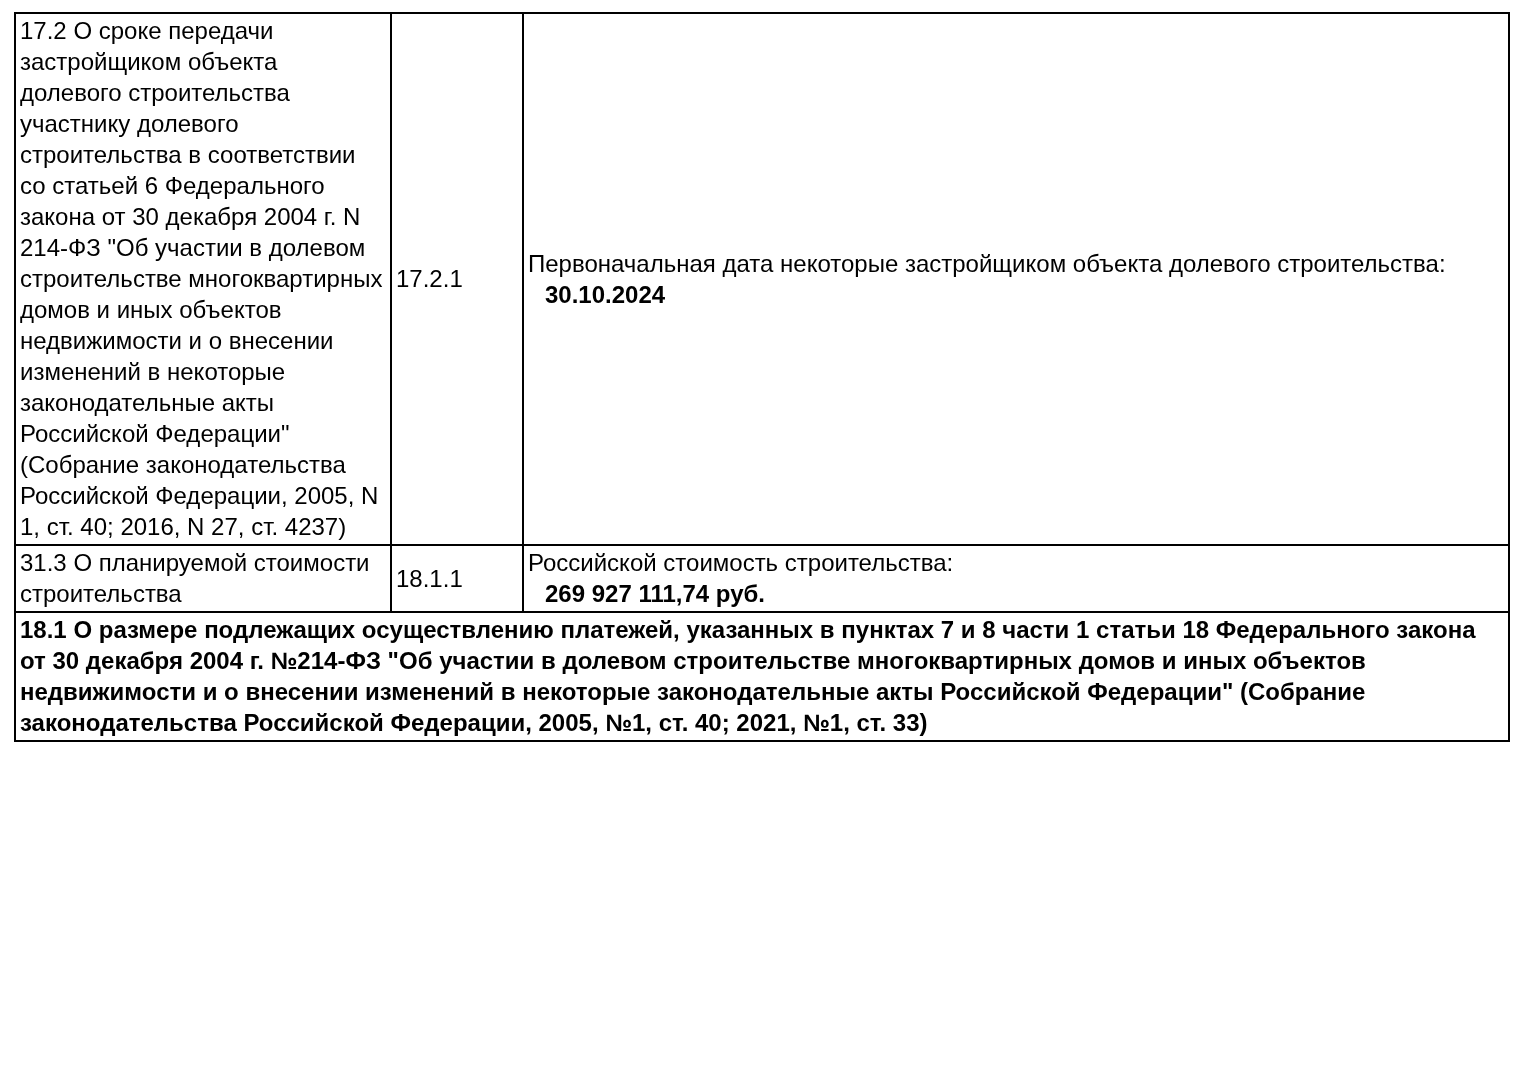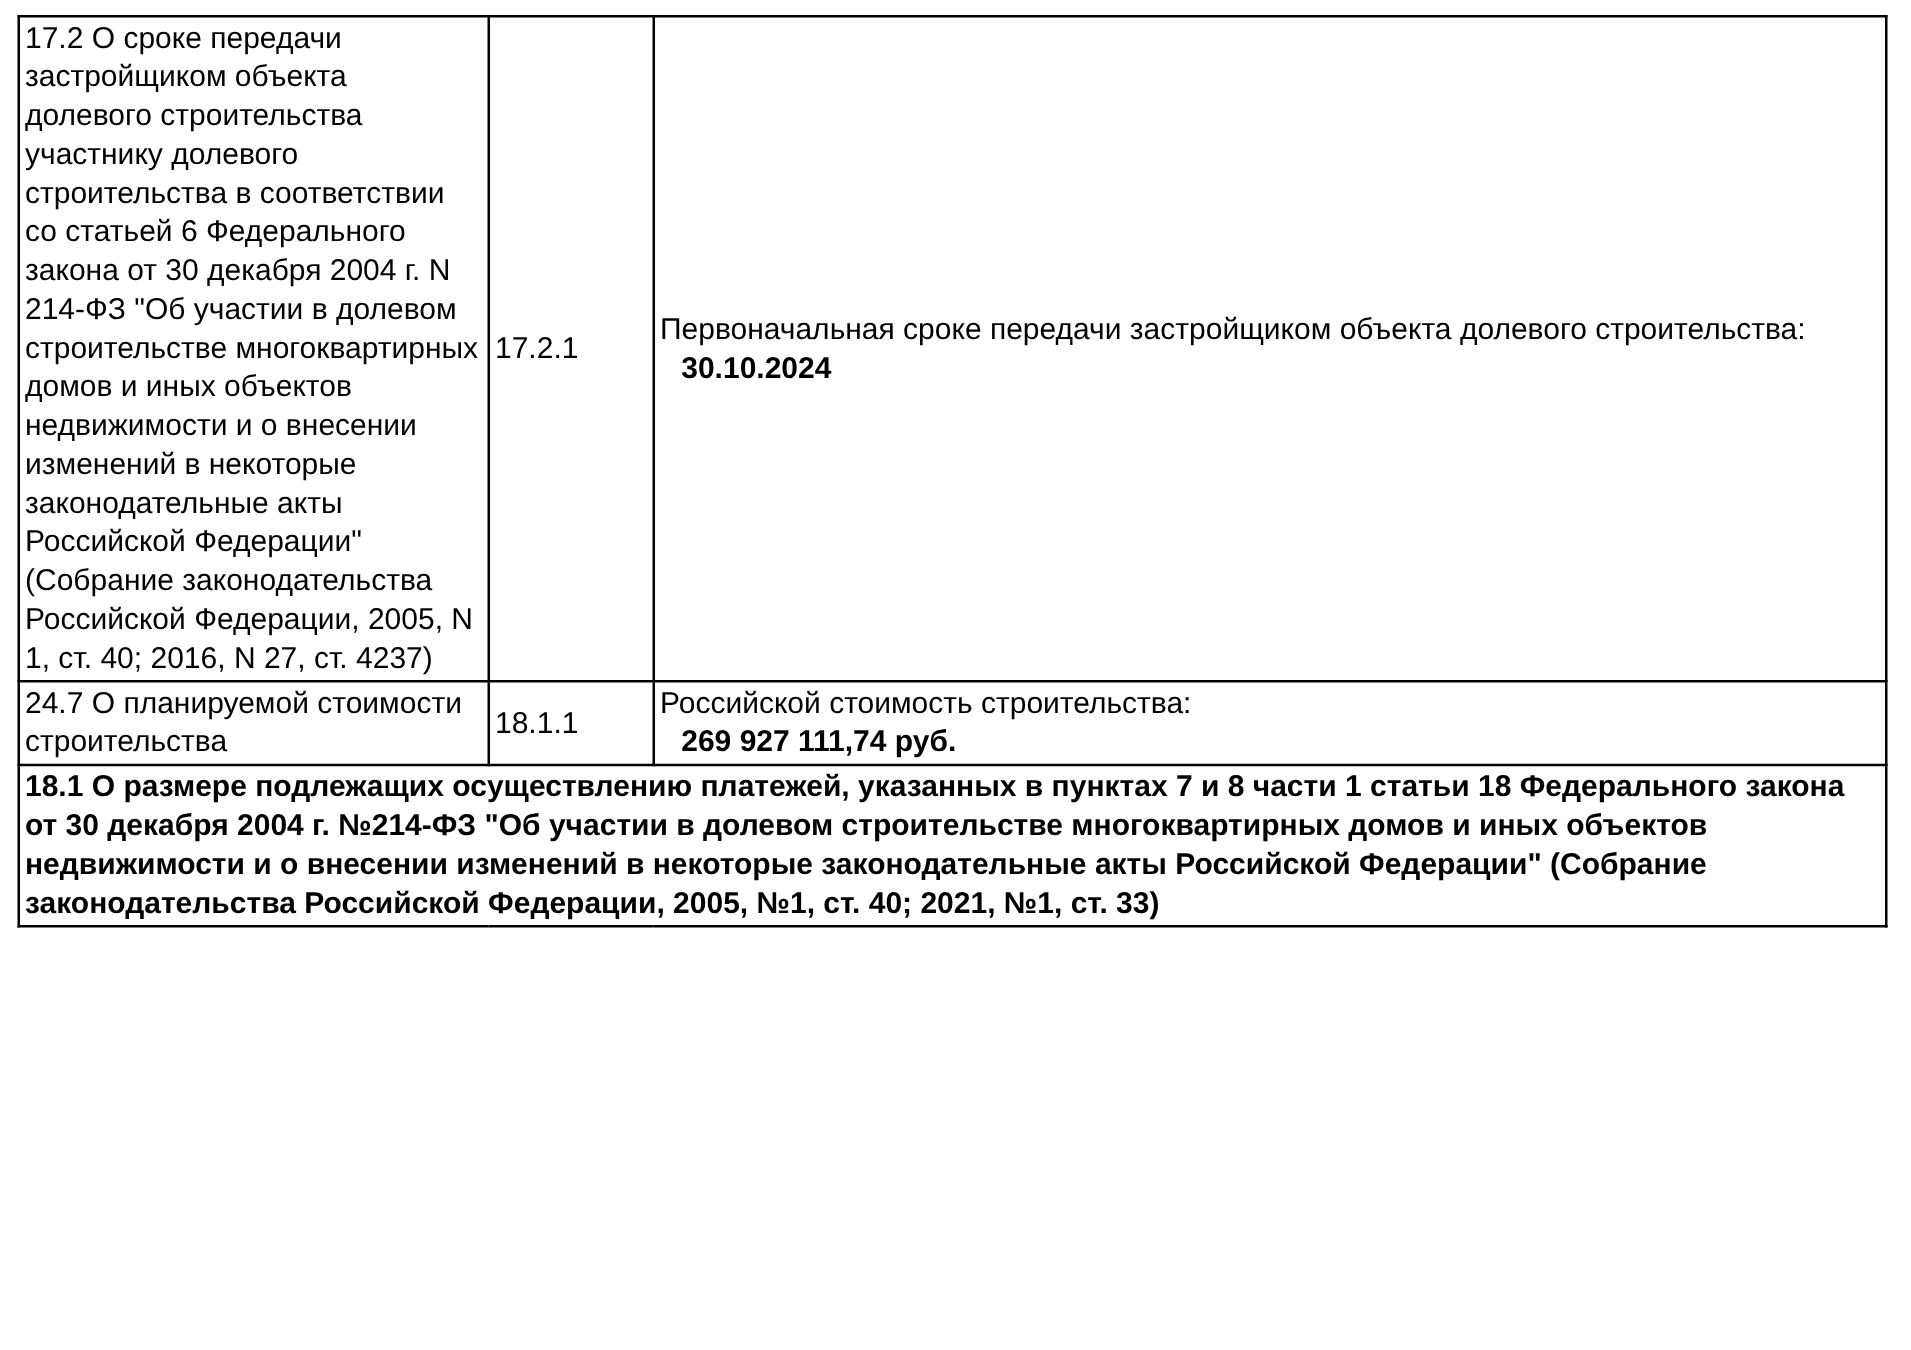--- a/index.html
+++ b/index.html
@@ -55,29 +55,29 @@
       <col class="c1">
       <col class="c2">
       <col class="c3">
     </colgroup>
 
     <tbody>
         <tr class="row-17-2">
       <td class="valign-top">17.2 О сроке передачи застройщиком объекта долевого строительства участнику долевого строительства в соответствии со статьей 6 Федерального закона от 30 декабря 2004 г. N 214-ФЗ "Об участии в долевом строительстве многоквартирных домов и иных объектов недвижимости и о внесении изменений в некоторые законодательные акты Российской Федерации" (Собрание законодательства Российской Федерации, 2005, N 1, ст. 40; 2016, N 27, ст. 4237)</td>
       <td>17.2.1</td>
       <td>
-        <div>Первоначальная сроке передачи застройщиком объекта долевого строительства:</div>
+        <div>Первоначальная дата некоторые застройщиком объекта долевого строительства:</div>
         <div class="bold">30.10.2024</div>
       </td>
     </tr>
 
 
 
     <tr class="row-18-1">
-      <td>24.7 О планируемой стоимости строительства</td>
+      <td>31.3 О планируемой стоимости строительства</td>
       <td>18.1.1</td>
       <td>
         <div>Российской стоимость строительства:</div>
         <div class="bold">269 927 111,74 руб.</div>
       </td>
     </tr>
 
     <tr class="row-note">
       <td colspan="3" class="note-cell">18.1 О размере подлежащих осуществлению платежей, указанных в пунктах 7 и 8 части 1 статьи 18 Федерального закона от 30 декабря 2004 г. №214-ФЗ "Об участии в долевом строительстве многоквартирных домов и иных объектов недвижимости и о внесении изменений в некоторые законодательные акты Российской Федерации" (Собрание законодательства Российской Федерации, 2005, №1, ст. 40; 2021, №1, ст. 33)</td>
     </tr>

